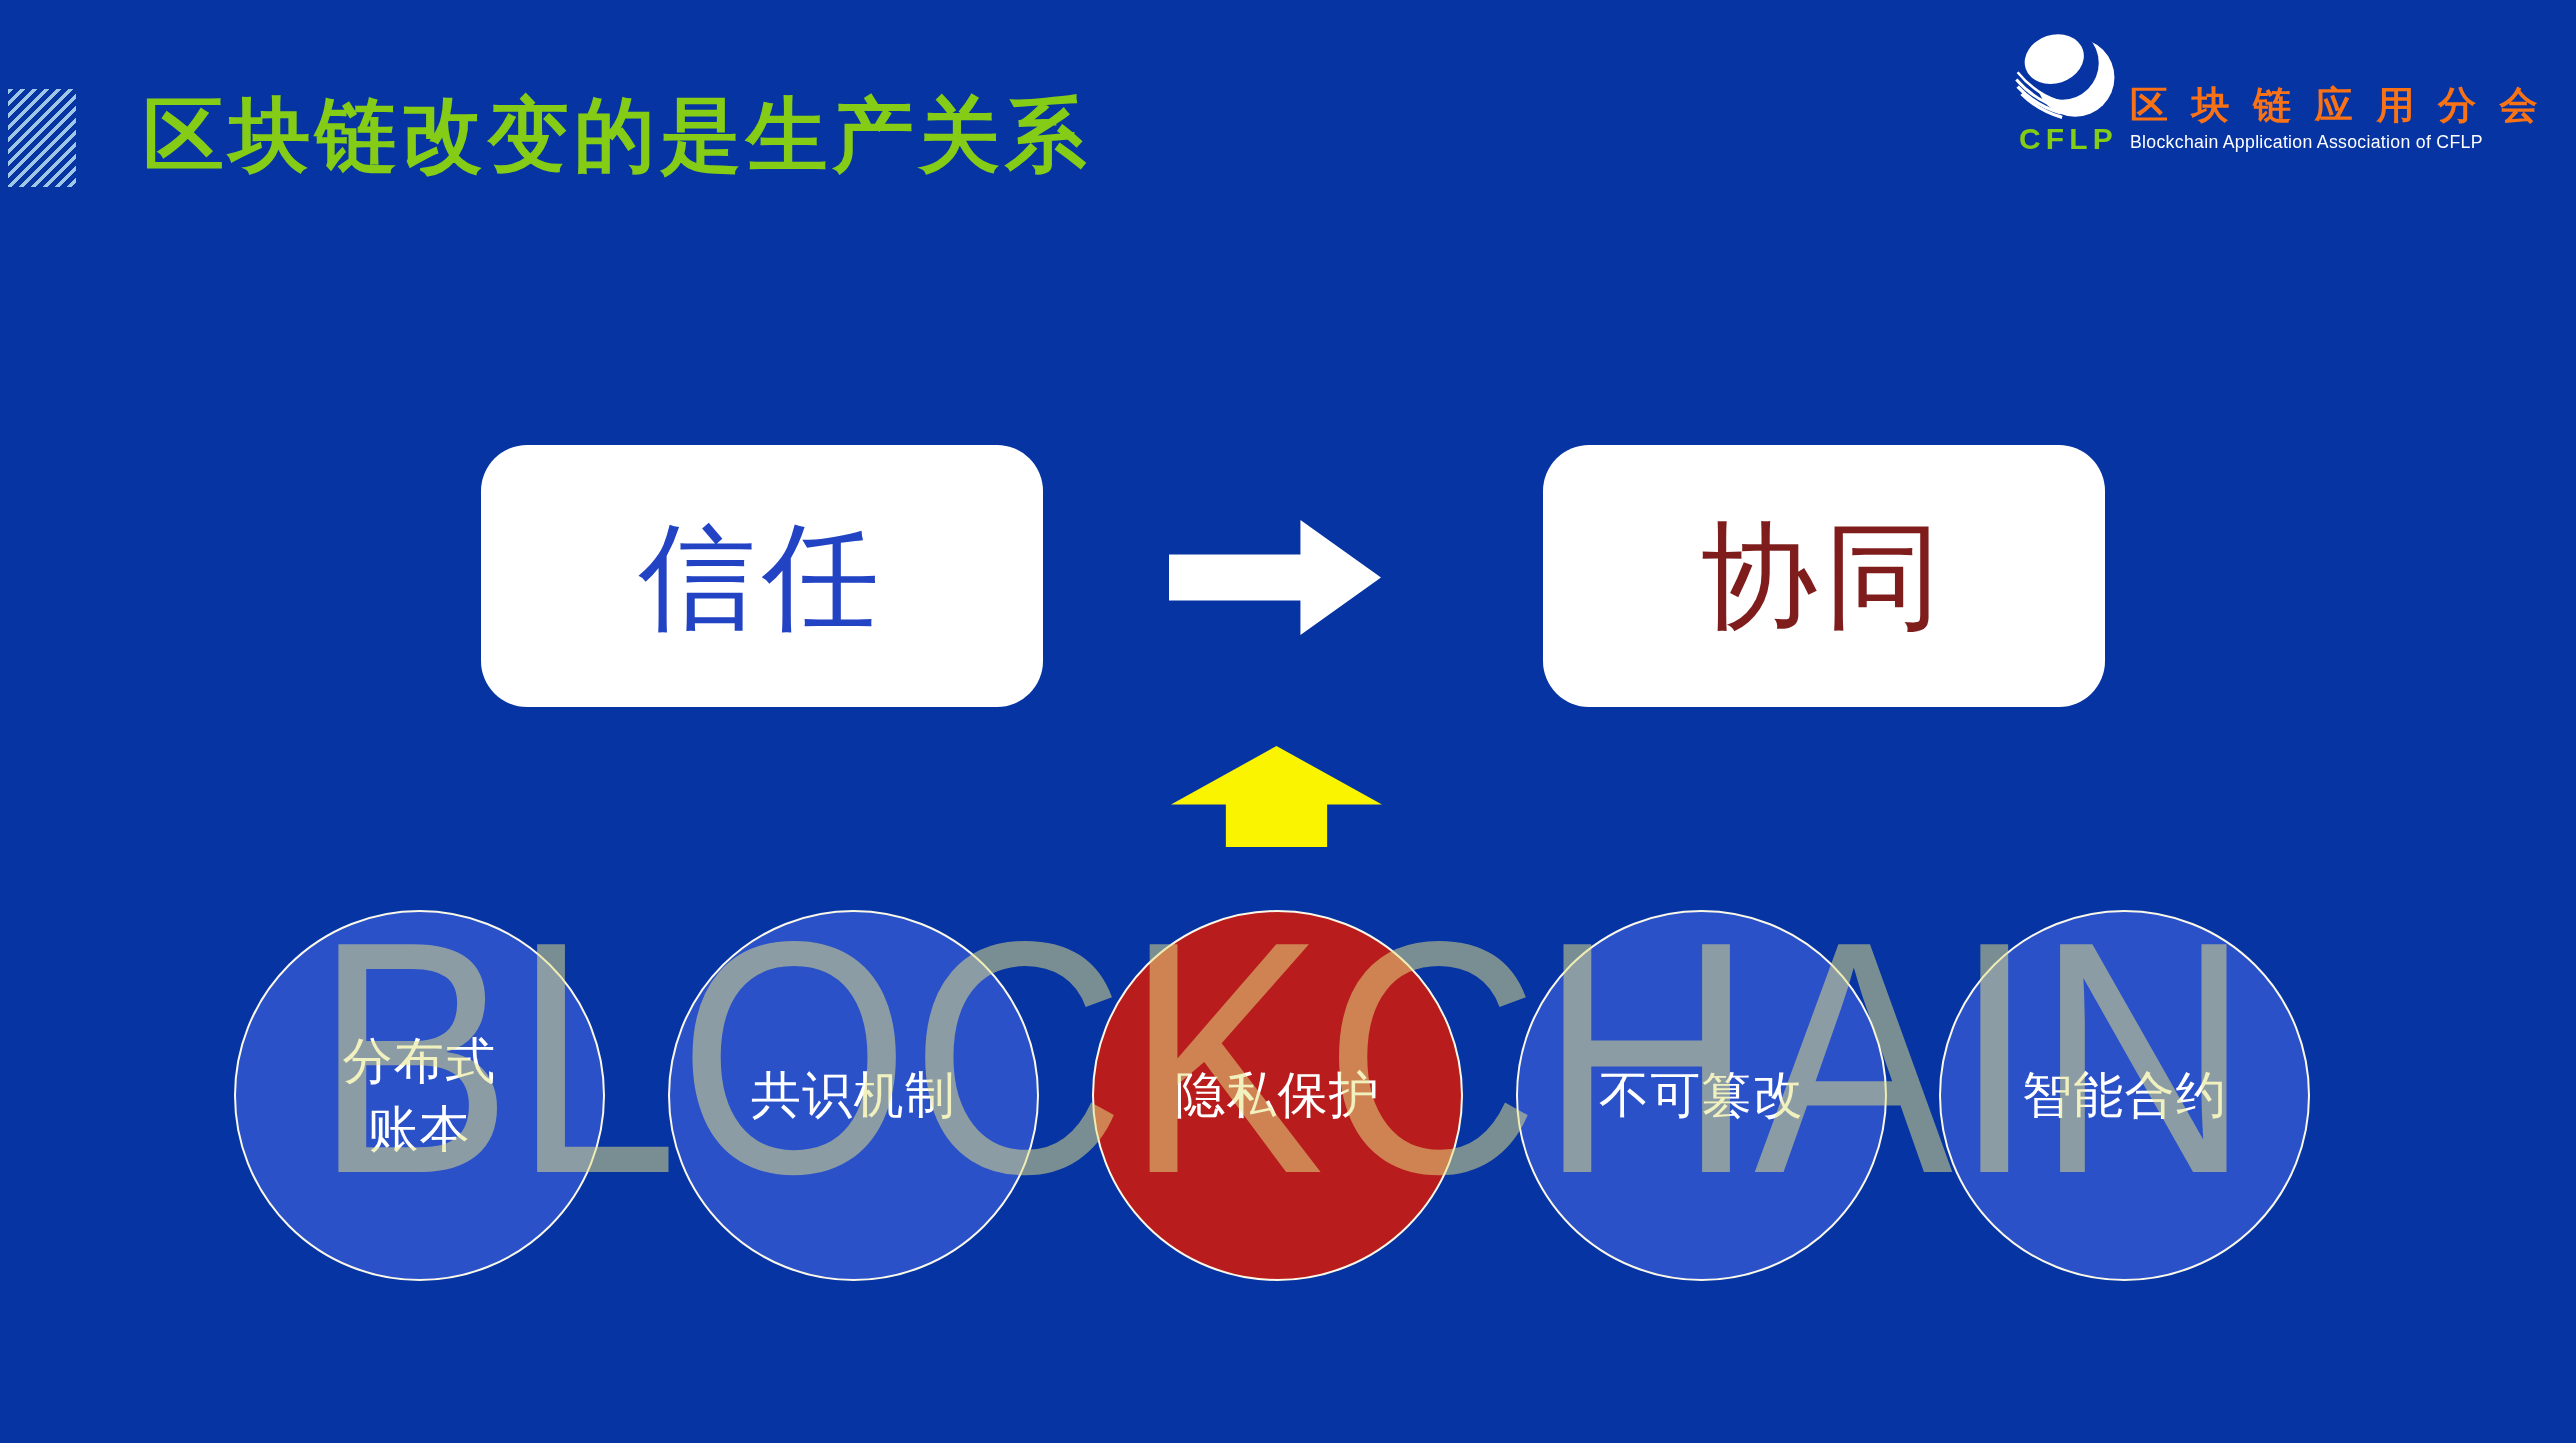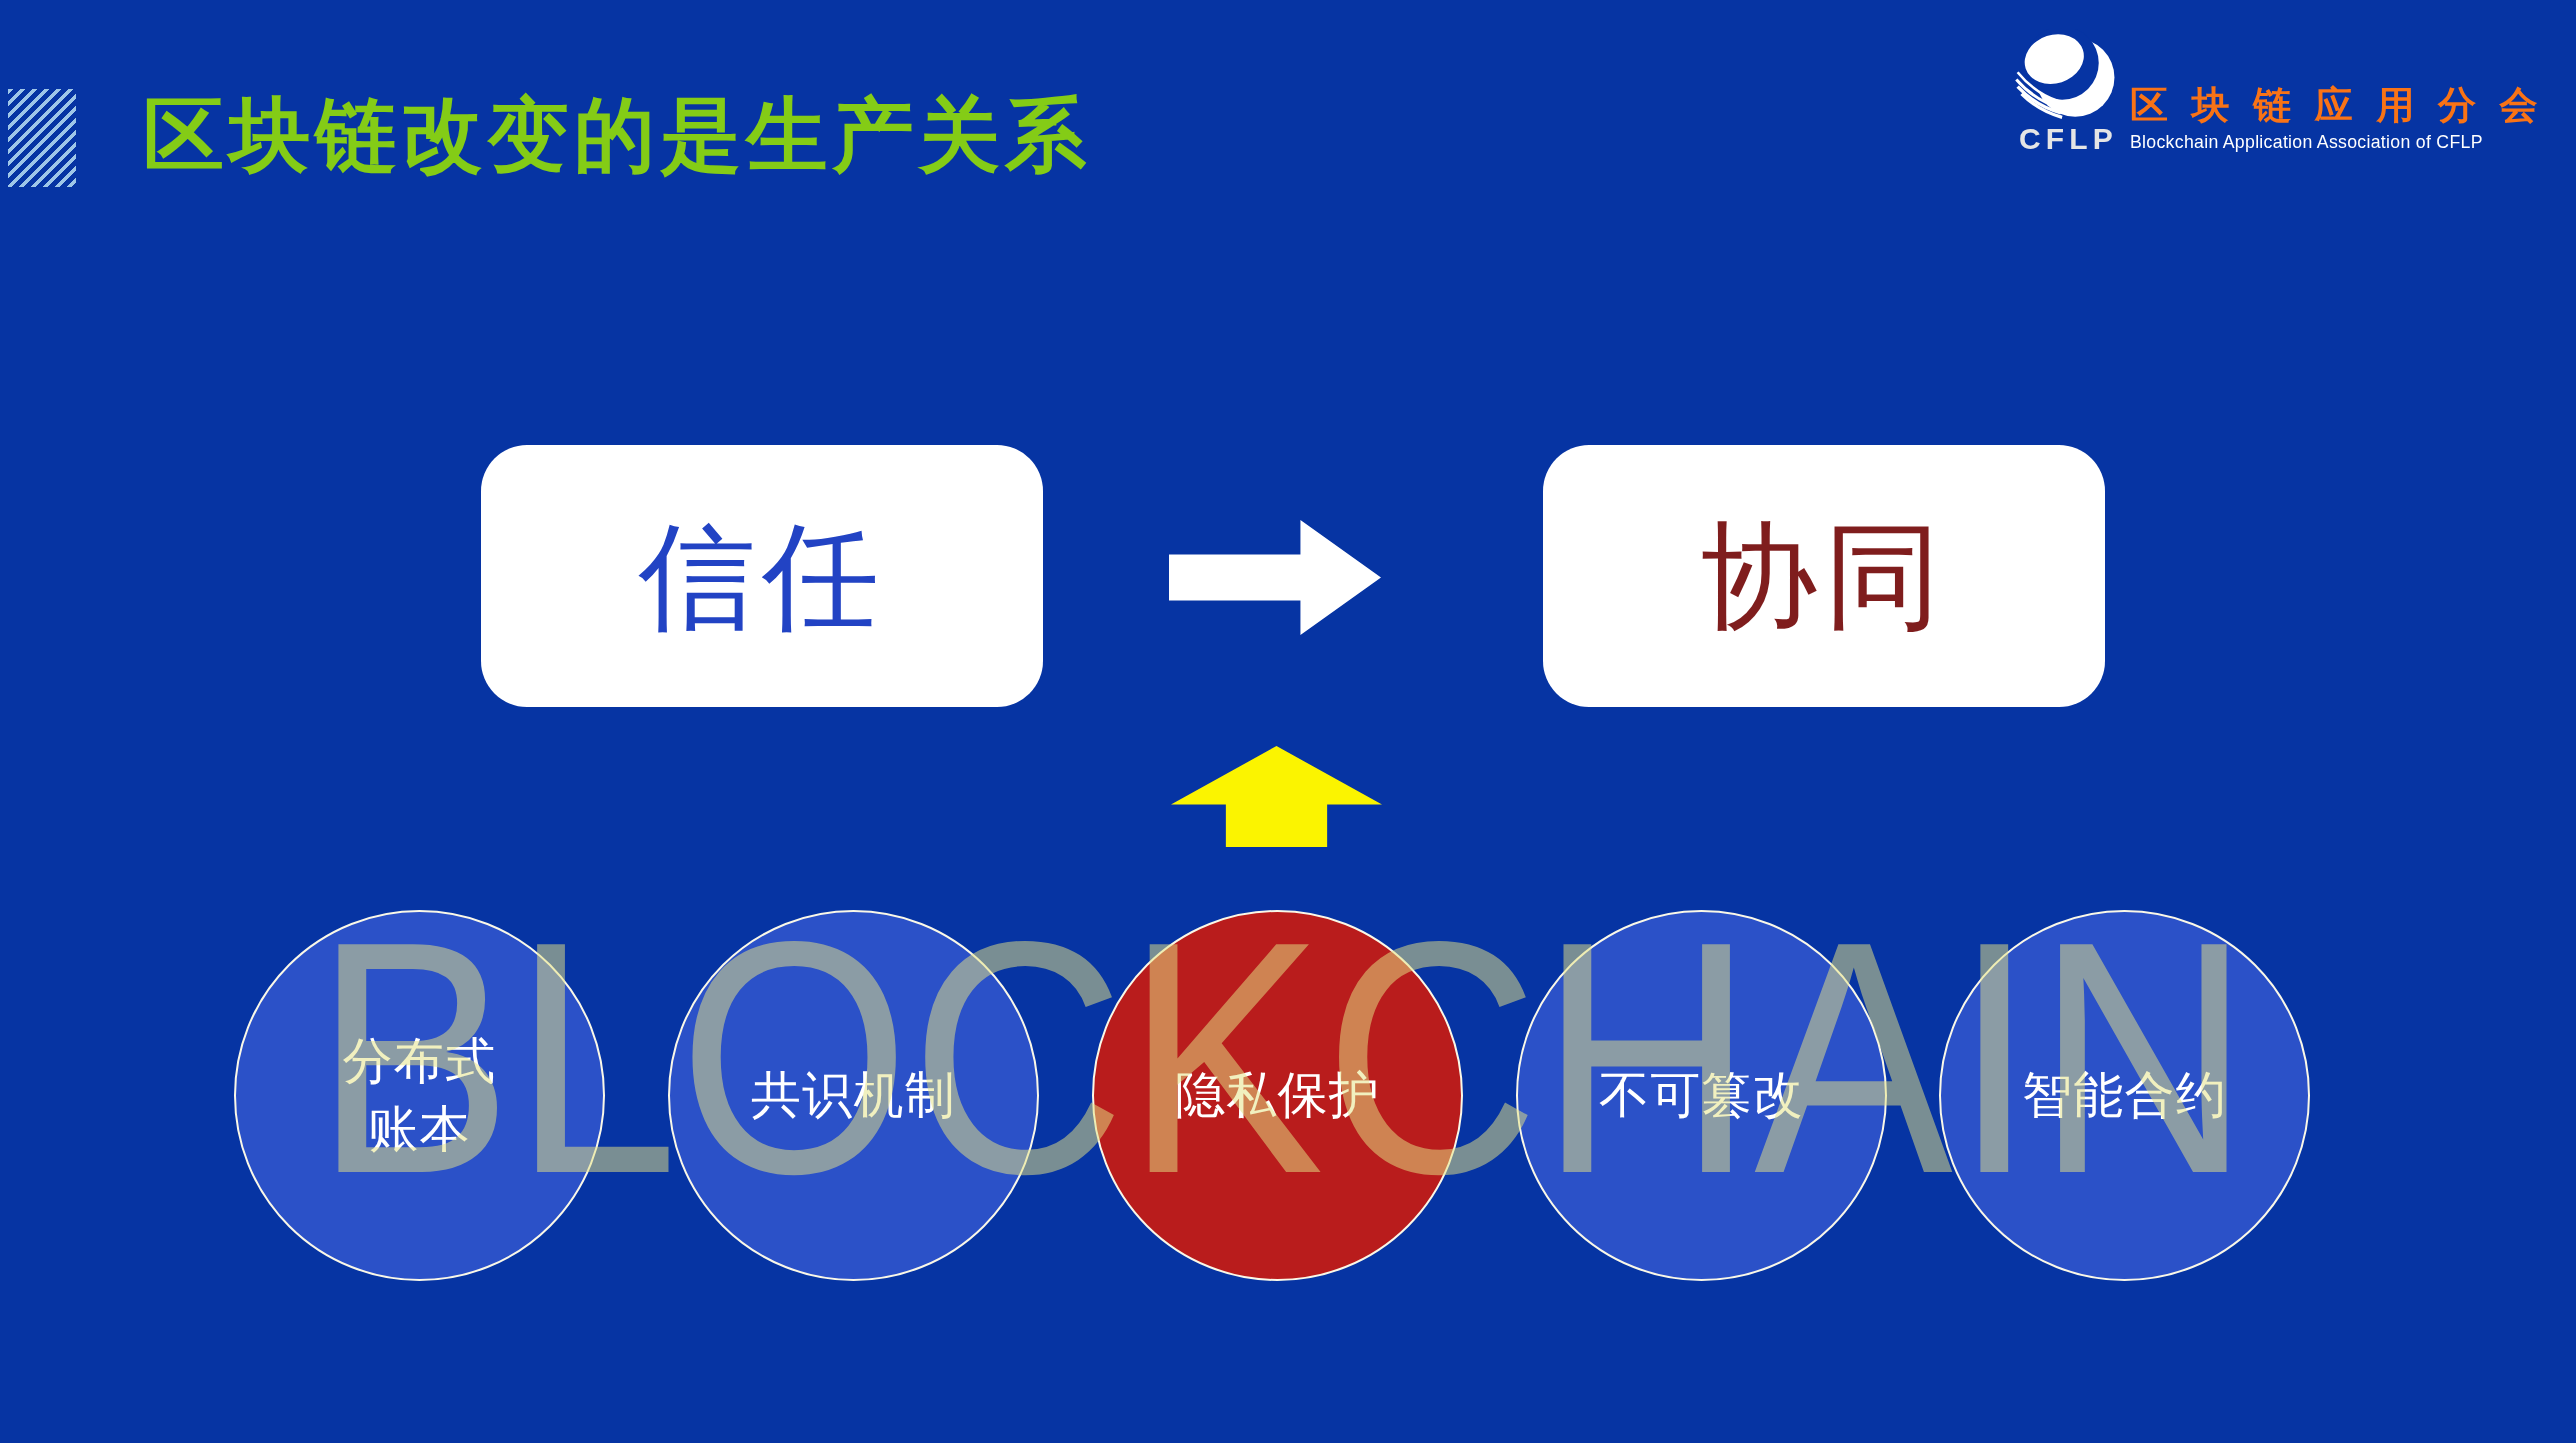--- a/index.html
+++ b/index.html
@@ -19,21 +19,21 @@
     position:absolute;left:143px;top:93px;
     font-size:81px;font-weight:700;letter-spacing:5.2px;
     color:#84cc16;white-space:nowrap;line-height:1.05;
   }
   
   .logo{position:absolute;left:2010px;top:25px;width:537px;height:157px;}
   .logo-icon{position:absolute;left:5.2px;top:3.9px;width:106px;height:93px;}
   .cflp{
     position:absolute;left:0px;top:97px;width:117px;
     text-align:center;font-size:30px;font-weight:700;letter-spacing:5.2px;
-    color:#e5e5e5;white-space:nowrap;
+    color:#84cc16;white-space:nowrap;
   }
   .org-cn1{
     position:absolute;left:120px;top:6.5px;
     font-size:40px;font-weight:700;letter-spacing:0.7px;
     color:#ffffff;white-space:nowrap;
   }
   .org-cn2{
     position:absolute;left:120px;top:55px;
     font-size:38px;font-weight:700;letter-spacing:23.6px;
     color:#f97316;white-space:nowrap;

